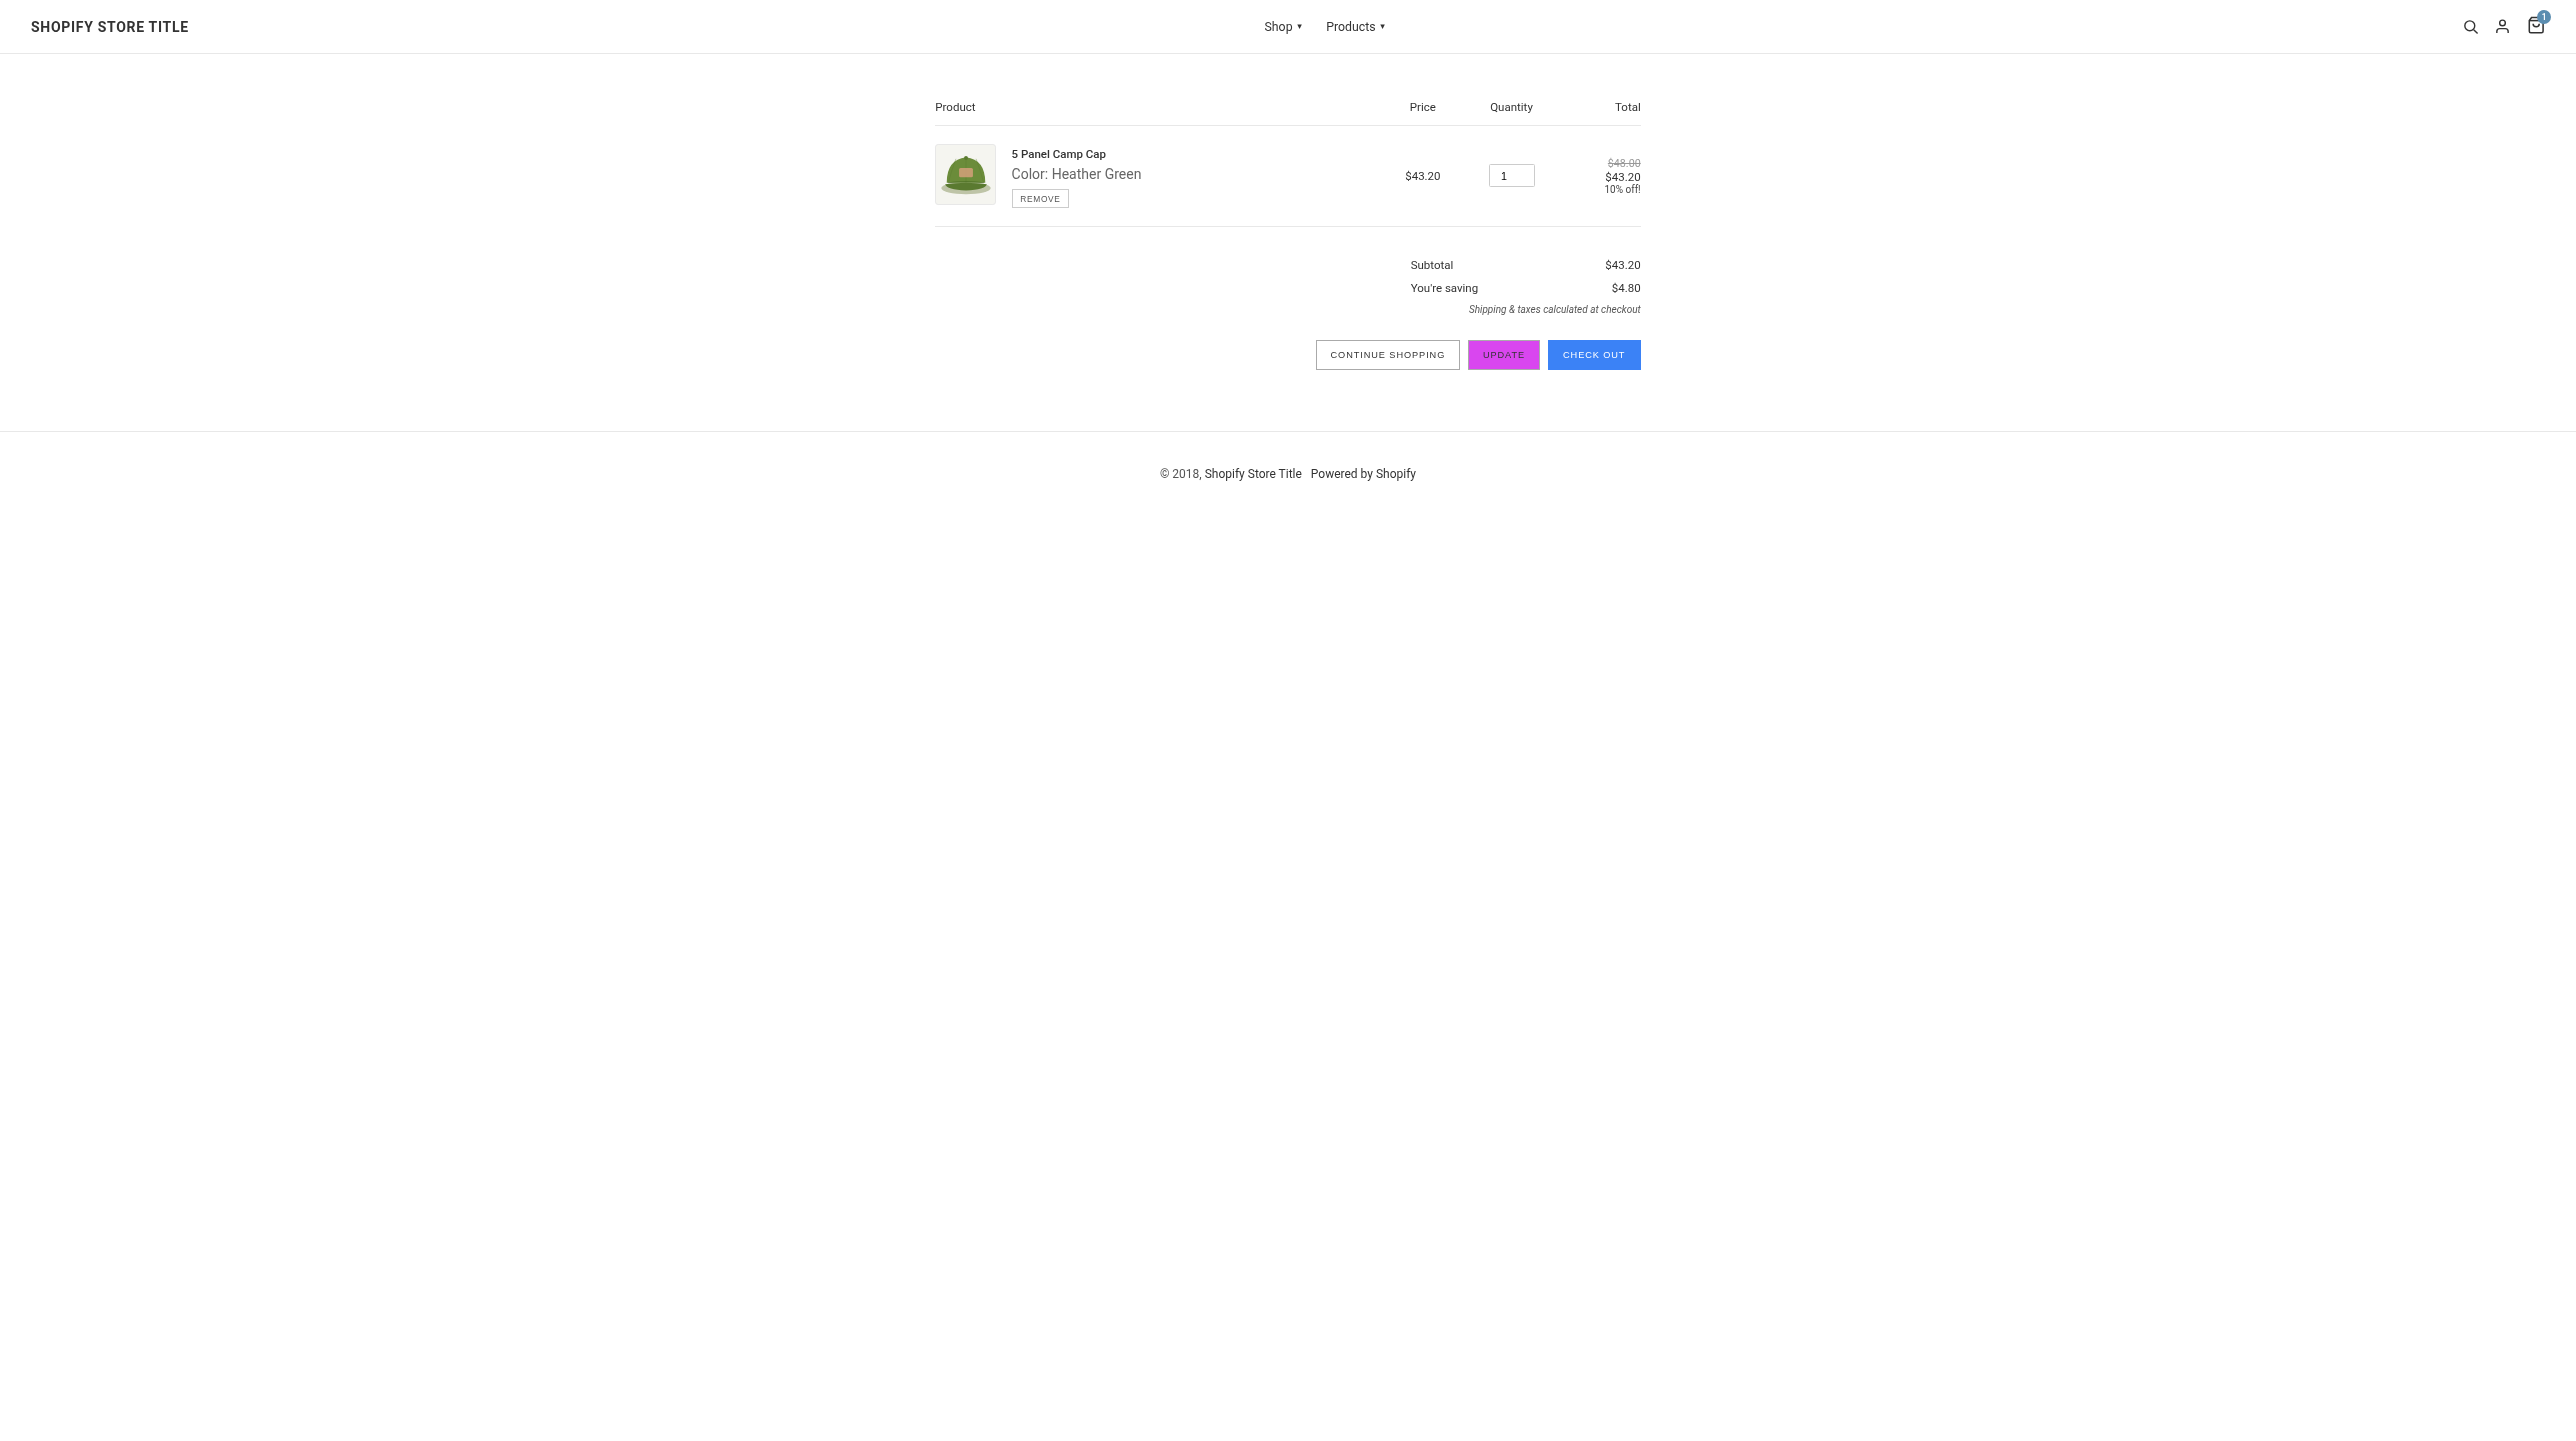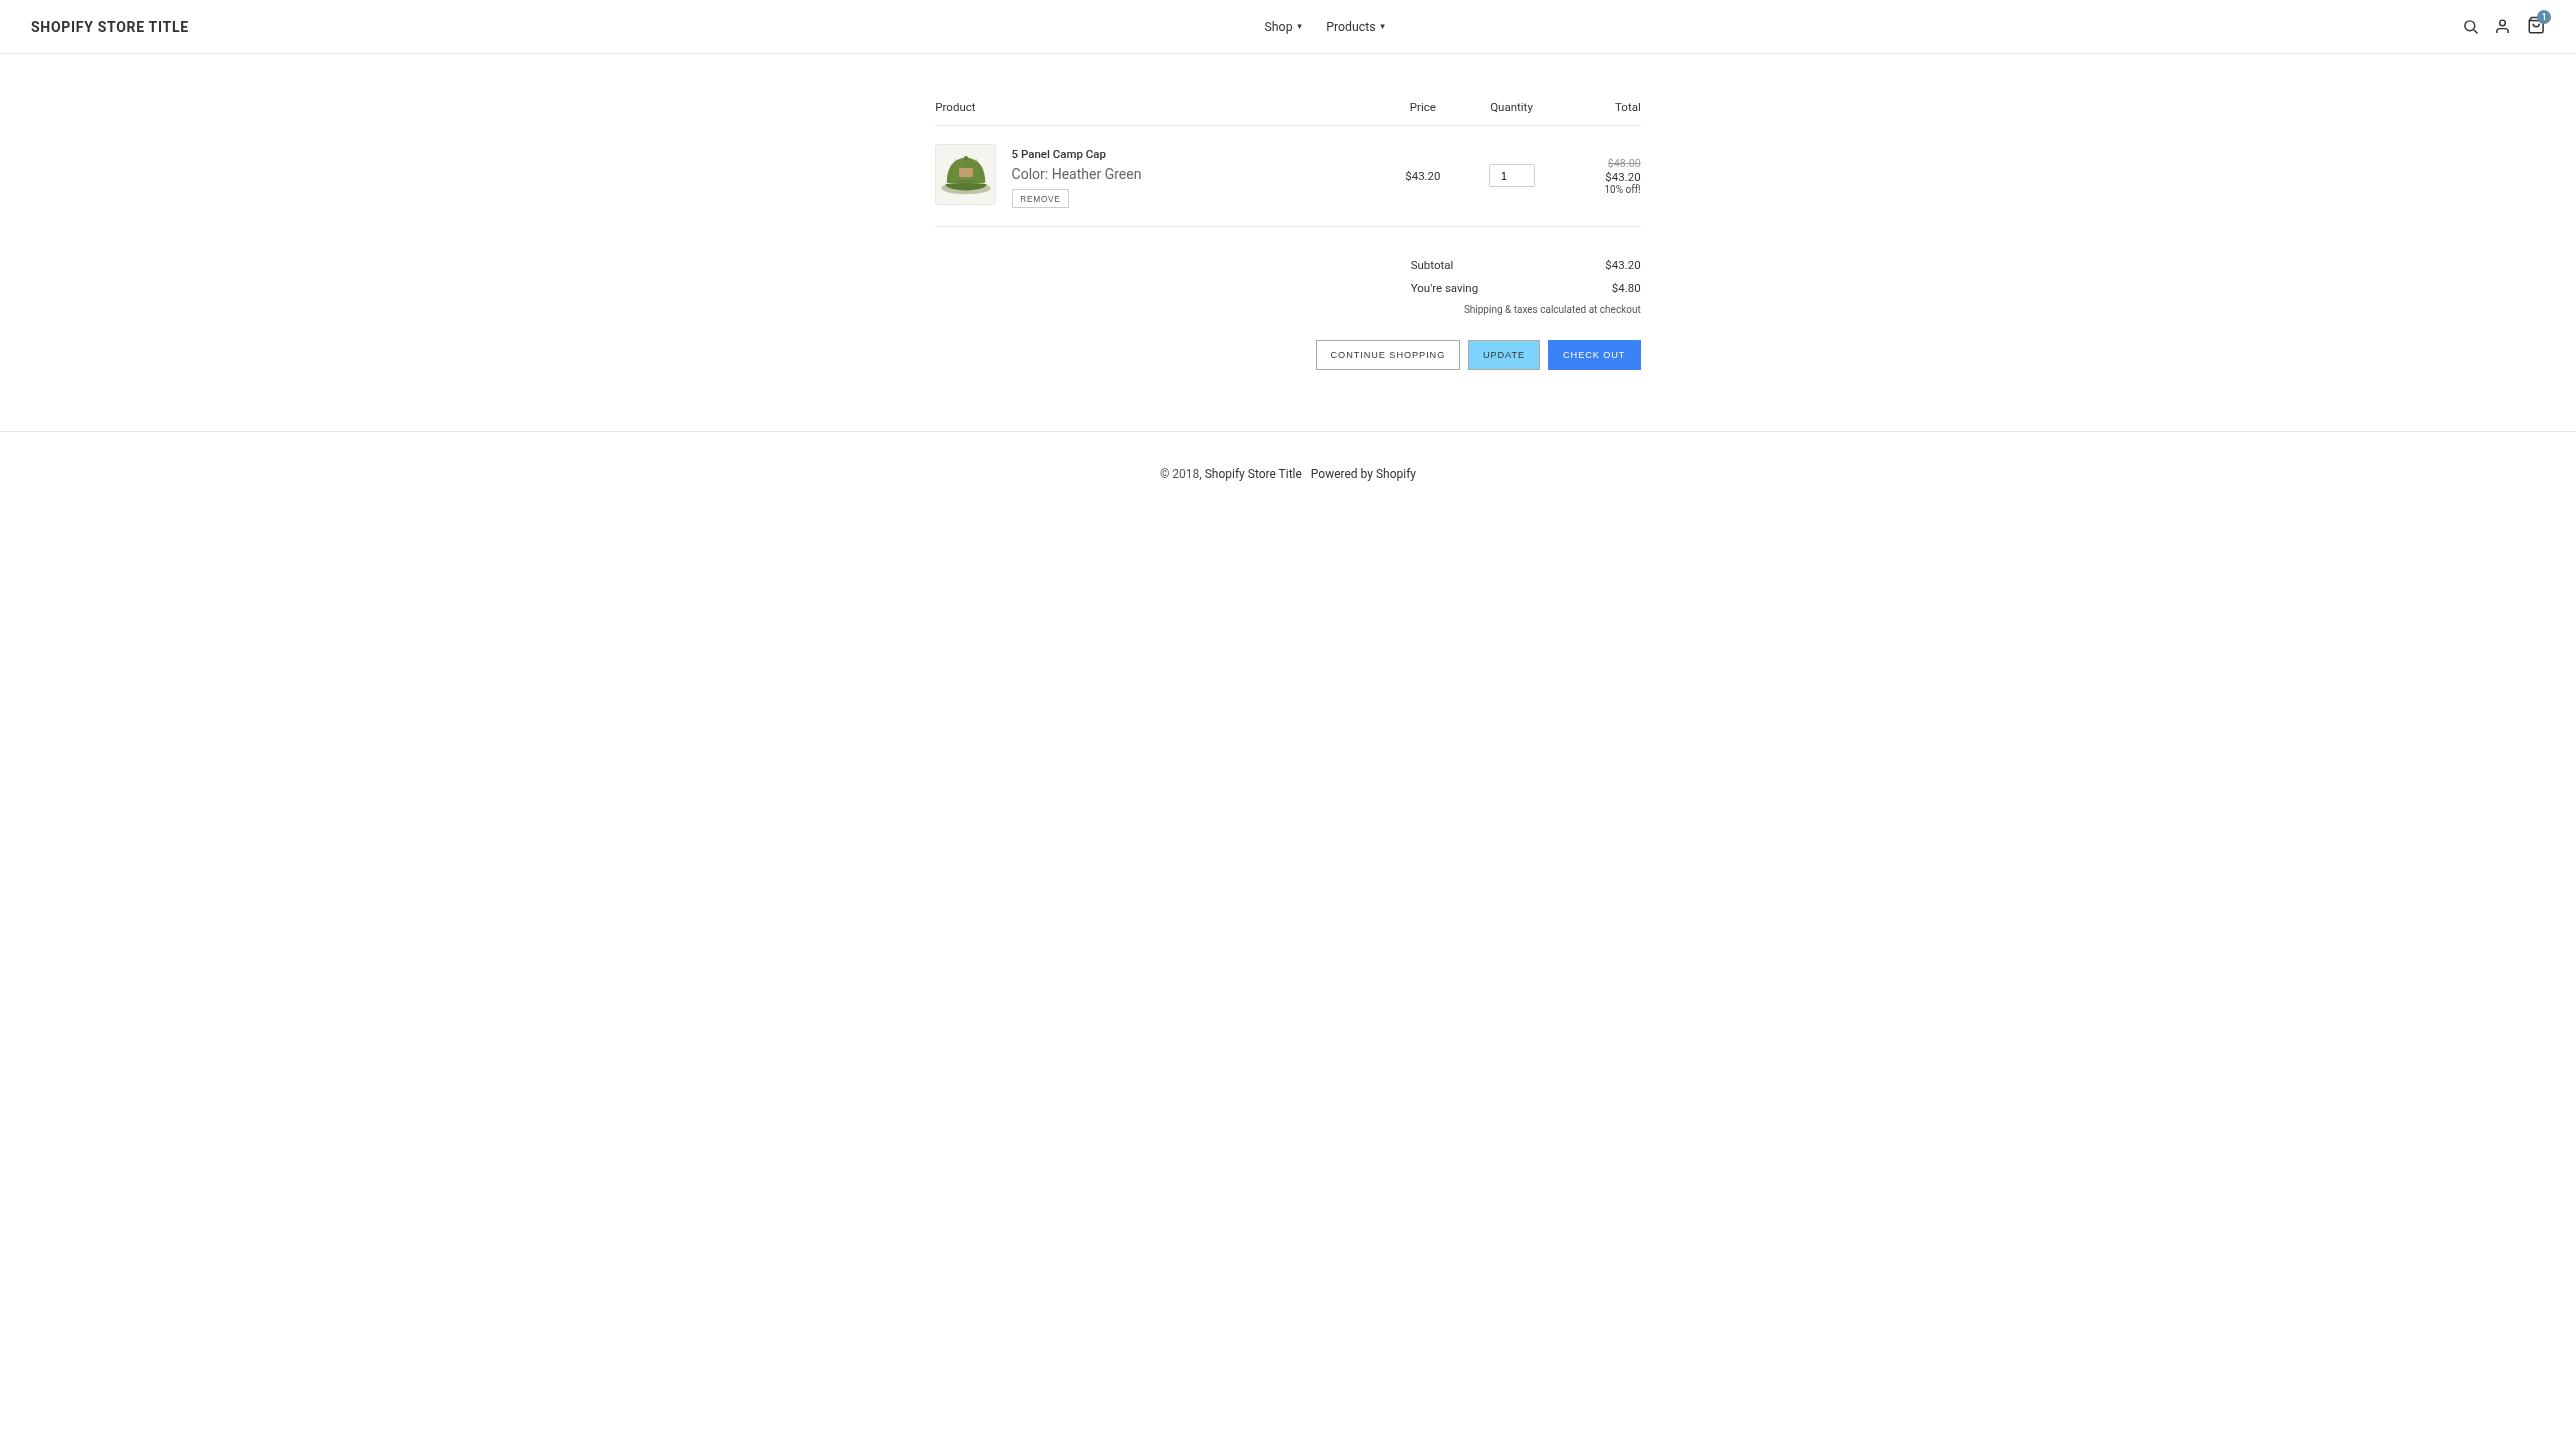--- a/index.html
+++ b/index.html
@@ -251,20 +251,21 @@
     }
 
     .summary-value {
       color: #333;
       font-weight: 400;
     }
 
     .shipping-note {
       font-size: 10px;
       color: #555;
+      font-style: italic;
       width: 230px;
       text-align: right;
     }
 
     
     .cart-actions {
       display: flex;
       justify-content: flex-end;
       gap: 7.7px;
       margin-top: 15.3px;
@@ -280,21 +281,21 @@
       letter-spacing: 0.1em;
       text-transform: uppercase;
       cursor: pointer;
       color: #333;
       white-space: nowrap;
     }
 
     .btn-update {
       padding: 9.2px 14px;
       border: 0.8px solid #aaa;
-      background: #7dd3fc;
+      background: #d946ef;
       font-size: 9.2px;
       letter-spacing: 0.1em;
       text-transform: uppercase;
       cursor: pointer;
       color: #333;
     }
 
     .btn-checkout {
       padding: 9.2px 15.3px;
       border: none;

